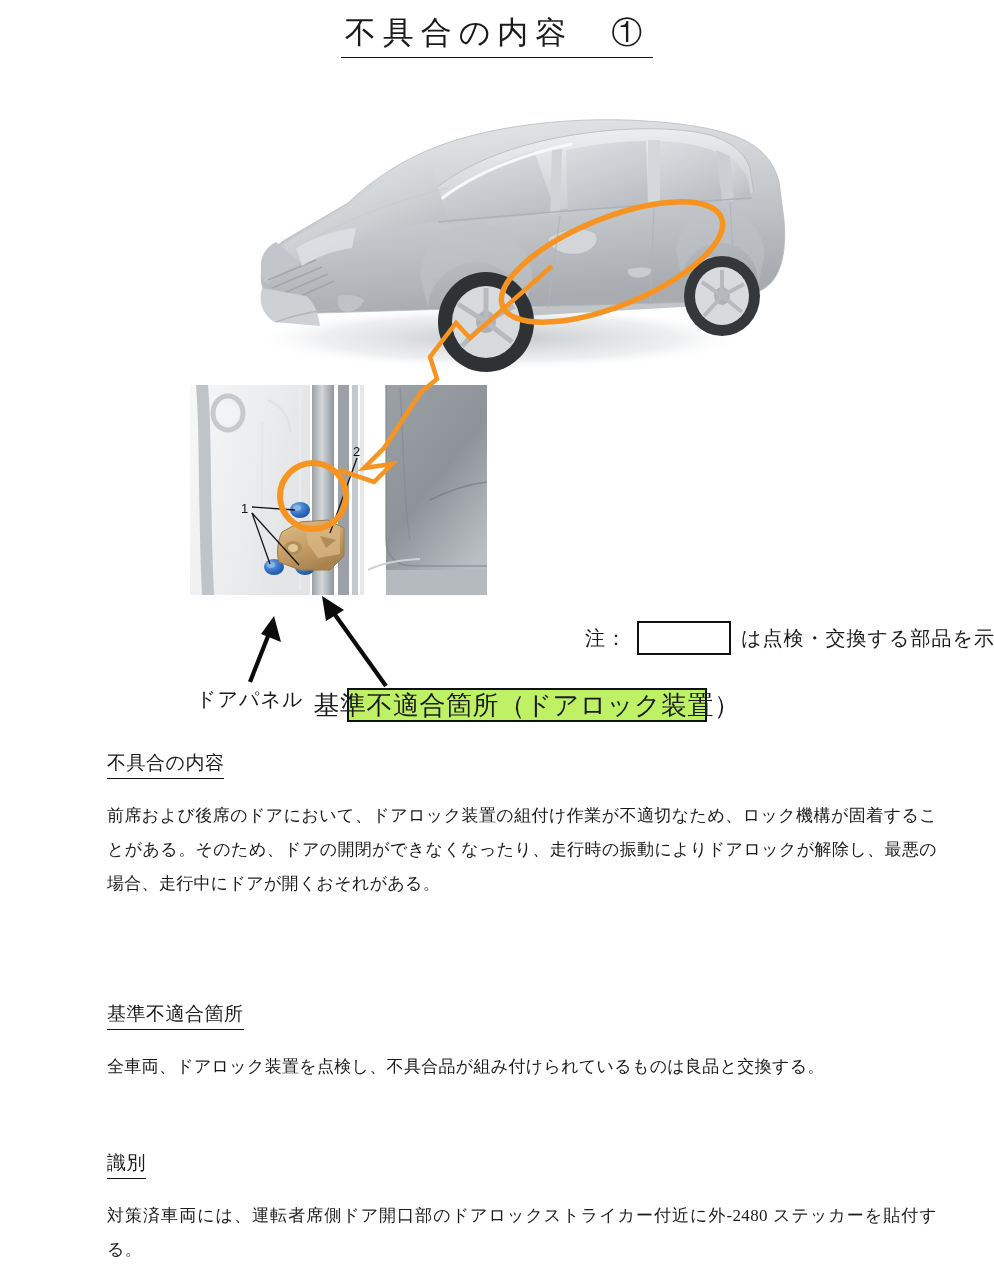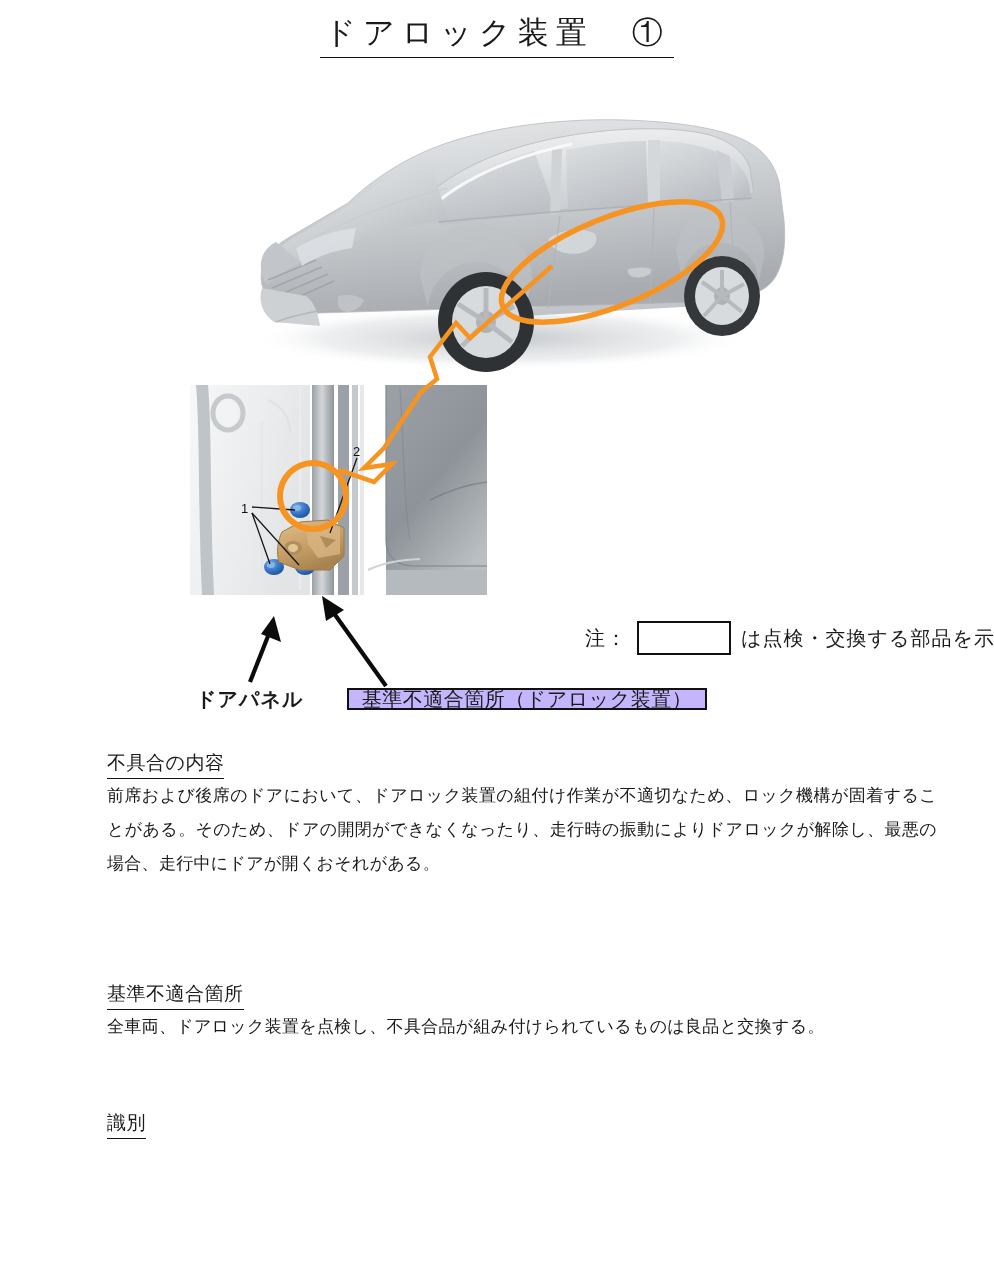--- a/index.html
+++ b/index.html
@@ -68,69 +68,68 @@
   .note-tail { letter-spacing: 1px; }
 
   
   .callout-doorpanel {
     position: absolute;
     left: 196px;
     top: 686px;
     font-size: 20px;
     letter-spacing: 1px;
     white-space: nowrap;
-    font-weight: bold;
   }
   .callout-boxed {
     position: absolute;
     left: 347px;
     top: 688px;
     width: 360px;
-    height: 22px;
+    height: 34px;
     border: 2px solid #111;
     box-sizing: border-box;
     display: flex;
     align-items: center;
     justify-content: center;
-    font-size: 20px;
+    font-size: 26px;
     letter-spacing: 0.5px;
-    background: #c4b5fd;
+    background: #bef264;
     white-space: nowrap;
   }
 
   
   .sections {
     position: absolute;
     left: 107px;
     top: 748px;
     width: 830px;
   }
   .section { margin-bottom: 6px; }
   .section-heading {
     font-size: 19px;
     line-height: 30px;
     display: inline-block;
     border-bottom: 1.4px solid #111;
-    margin-bottom: 0;
+    margin-bottom: 20px;
     letter-spacing: 0.5px;
   }
   .section-body {
     font-size: 17px;
     line-height: 34px;
     text-align: justify;
     letter-spacing: 0.3px;
   }
   .gap-a { height: 92px; }
   .gap-b { height: 58px; }
 </style>
 </head>
 <body>
 
 <div class="doc-title">
-  <span class="title-inner">ドアロック装置　①</span>
+  <span class="title-inner">不具合の内容　①</span>
 </div>
 
 <div class="figure-area">
   <svg width="994" height="670" viewBox="0 0 994 670" xmlns="http://www.w3.org/2000/svg">
     <defs>
       <linearGradient id="bodyGrad" x1="0" y1="0" x2="0.3" y2="1">
         <stop offset="0%" stop-color="#e9ebec"></stop>
         <stop offset="45%" stop-color="#cfd2d5"></stop>
         <stop offset="100%" stop-color="#a8acb0"></stop>
       </linearGradient>
@@ -394,15 +393,16 @@
 
   <div class="section">
     <div class="section-heading">基準不適合箇所</div>
     <div class="section-body">全車両、ドアロック装置を点検し、不具合品が組み付けられているものは良品と交換する。</div>
   </div>
 
   <div class="gap-b"></div>
 
   <div class="section">
     <div class="section-heading">識別</div>
+    <div class="section-body">対策済車両には、運転者席側ドア開口部のドアロックストライカー付近に外‐2480 ステッカーを貼付する。</div>
   </div>
 
 </div>
 
 </body></html>

